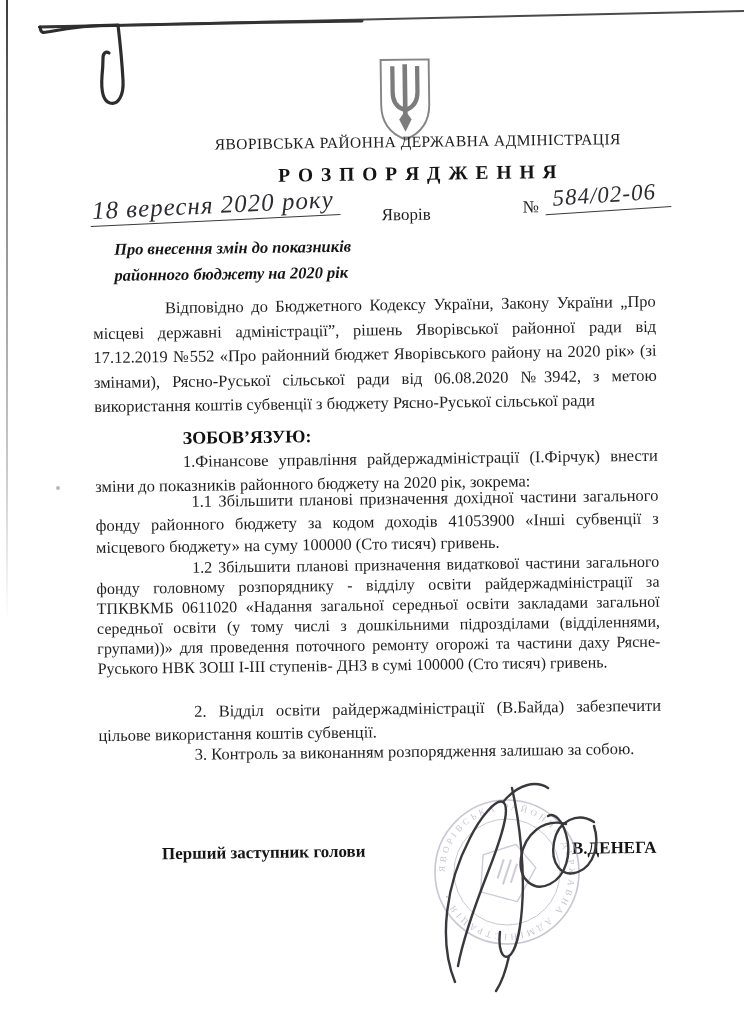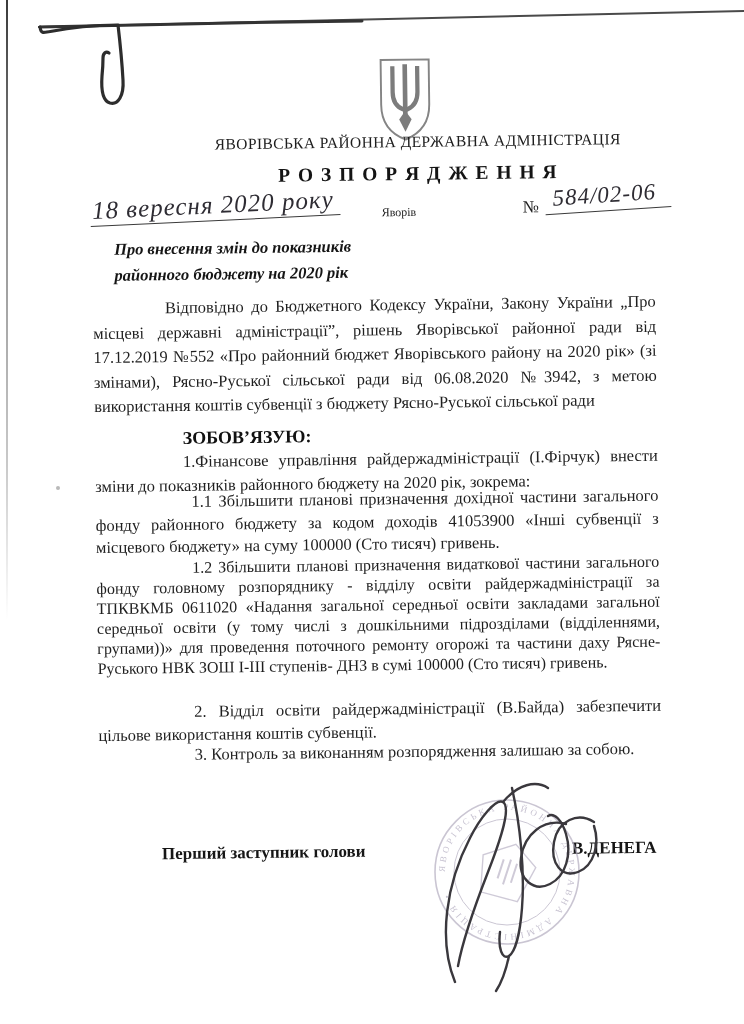--- a/index.html
+++ b/index.html
@@ -18,21 +18,21 @@
   .tilt{left:0;top:0;width:744px;height:1024px;
     transform:rotate(-0.75deg);transform-origin:100px 320px;}
   .org-name{left:120px;top:137px;width:600px;text-align:center;
     font-size:15.5px;letter-spacing:.4px;color:#1d1d1d;white-space:nowrap;}
   .doc-title{left:120px;top:167px;width:600px;text-align:center;
     font-size:19.5px;font-weight:bold;letter-spacing:1.5px;color:#141414;white-space:nowrap;}
   .hw{font-style:italic;color:#2e2c33;}
   .date-hw{left:92px;top:197px;font-size:25px;letter-spacing:1px;
     transform:rotate(-2deg);transform-origin:left bottom;
     border-bottom:1.6px solid #3a3a3a;padding:0 6px 1px 2px;}
-  .city{left:383px;top:209px;font-size:12px;color:#1d1d1d;}
+  .city{left:383px;top:209px;font-size:17px;color:#1d1d1d;}
   .no-label{left:524px;top:203px;font-size:17px;color:#1d1d1d;}
   .no-value{left:547px;top:192px;font-size:23px;letter-spacing:1px;
     transform:rotate(-3deg);transform-origin:left bottom;
     border-bottom:1.6px solid #3a3a3a;padding:0 14px 2px 8px;}
   .subject{left:115px;top:237px;width:330px;font-weight:bold;font-style:italic;
     font-size:16.5px;line-height:26px;color:#151515;}
   .bodycol{left:93px;width:563px;color:#1f1f1f;text-align:justify;margin:0;}
   .p1{top:297px;font-size:16.5px;line-height:24.5px;text-indent:72px;}
   .directive{top:429px;font-size:18px;font-weight:bold;padding-left:88px;
     text-align:left;color:#111;}

